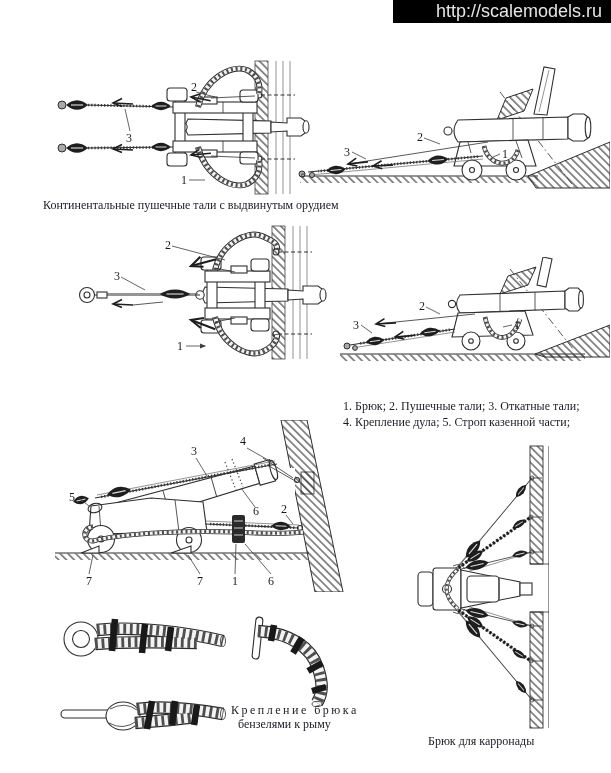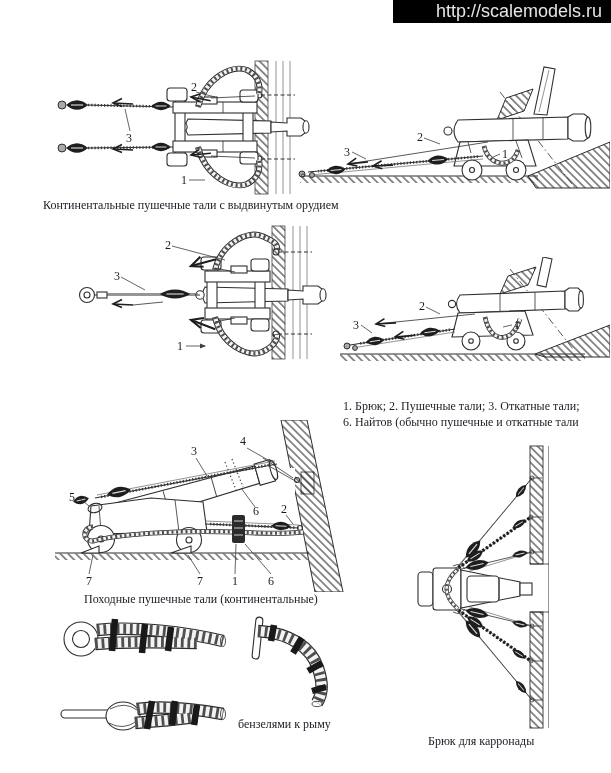--- a/index.html
+++ b/index.html
@@ -319,21 +319,21 @@
     <line x1="21" y1="68" x2="32" y2="76" class="ldr"></line>
     <line x1="172" y1="68" x2="163" y2="70" class="ldr"></line>
     <text class="num" x="79" y="53">2</text>
     <text class="num" x="13" y="72">3</text>
     <text class="num" x="174" y="72">1</text>
   </svg>
 
 
   <div class="legend">
     <div>1. Брюк; 2. Пушечные тали; 3. Откатные тали;</div>
-    <div>6. Найтов (обычно пушечные и откатные тали</div>
+    <div>4. Крепление дула; 5. Строп казенной части;</div>
   </div>
 
   <svg class="fig" style="left:55px;top:420px" width="295" height="172" viewBox="0 0 295 172">
     <defs>
       <path id="f5br" d="M38,107 C27,107 27,122 38,121 C64,114 122,110 180,112 C216,114 240,113 248,112" fill="none"></path>
     </defs>
     <g>
       <polygon points="226,0 252,0 288,172 260,172" fill="url(#h1)" stroke="#2f2f2f" stroke-width="1"></polygon>
       <rect x="228" y="48" width="12" height="28" fill="#fff" stroke="none"></rect>
       <rect x="246" y="52" width="13" height="22" fill="url(#h1)" stroke="#2f2f2f" stroke-width=".8"></rect>
@@ -417,21 +417,20 @@
     <text class="num" x="136" y="35">3</text>
     <text class="num" x="185" y="25">4</text>
     <text class="num" x="226" y="93">2</text>
     <text class="num" x="198" y="95">6</text>
     <text class="num" x="31" y="165">7</text>
     <text class="num" x="142" y="165">7</text>
     <text class="num" x="177" y="165">1</text>
     <text class="num" x="213" y="165">6</text>
   </svg>
 
-  <div class="cap" style="left:84px;top:592px">Походные пушечные тали (континентальные)</div>
 
   <svg class="fig" style="left:55px;top:613px" width="280" height="155" viewBox="0 0 280 155">
     <defs>
       <path id="f6r1a" d="M42,17 C80,13 130,19 168,28" fill="none"></path>
       <path id="f6r1b" d="M40,31 C75,28 110,29 142,30" fill="none"></path>
       <path id="f6r2" d="M203,18 C235,20 256,34 263,55 C268,70 268,80 262,90" fill="none"></path>
       <path id="f6r3a" d="M82,96 C110,92 140,96 168,101" fill="none"></path>
       <path id="f6r3b" d="M80,110 C105,108 125,106 142,104" fill="none"></path>
     </defs>
     <g>
@@ -489,20 +488,21 @@
           <use href="#f6r3a"></use>
           <use href="#f6r3b"></use>
         </g>
       <line x1="97" y1="88" x2="92" y2="116" class="band"></line>
       <line x1="120" y1="88" x2="117" y2="112" class="band"></line>
       <line x1="142" y1="92" x2="139" y2="112" class="band"></line>
       <ellipse cx="168" cy="101" rx="2.5" ry="5.5" class="ln2"></ellipse>
     </g>
   </svg>
 
+  <div class="cap" style="left:231px;top:703px;letter-spacing:2.5px">Крепление брюка</div>
   <div class="cap" style="left:238px;top:717px">бензелями к рыму</div>
 
   <svg class="fig" style="left:405px;top:442px" width="205" height="290" viewBox="0 0 205 290">
     <defs>
       <path id="f7br" d="M53,127 Q30,147 53,167" fill="none"></path>
       <g id="f7top">
         <line x1="47" y1="131" x2="127" y2="36" class="lnt"></line>
         <line x1="53" y1="125" x2="127" y2="36" class="ln2"></line>
         <use href="#blk" transform="translate(68,107) rotate(-50) scale(1.4,1.1)"></use>
         <use href="#blk" transform="translate(116,49) rotate(-50) scale(1,0.8)"></use>

